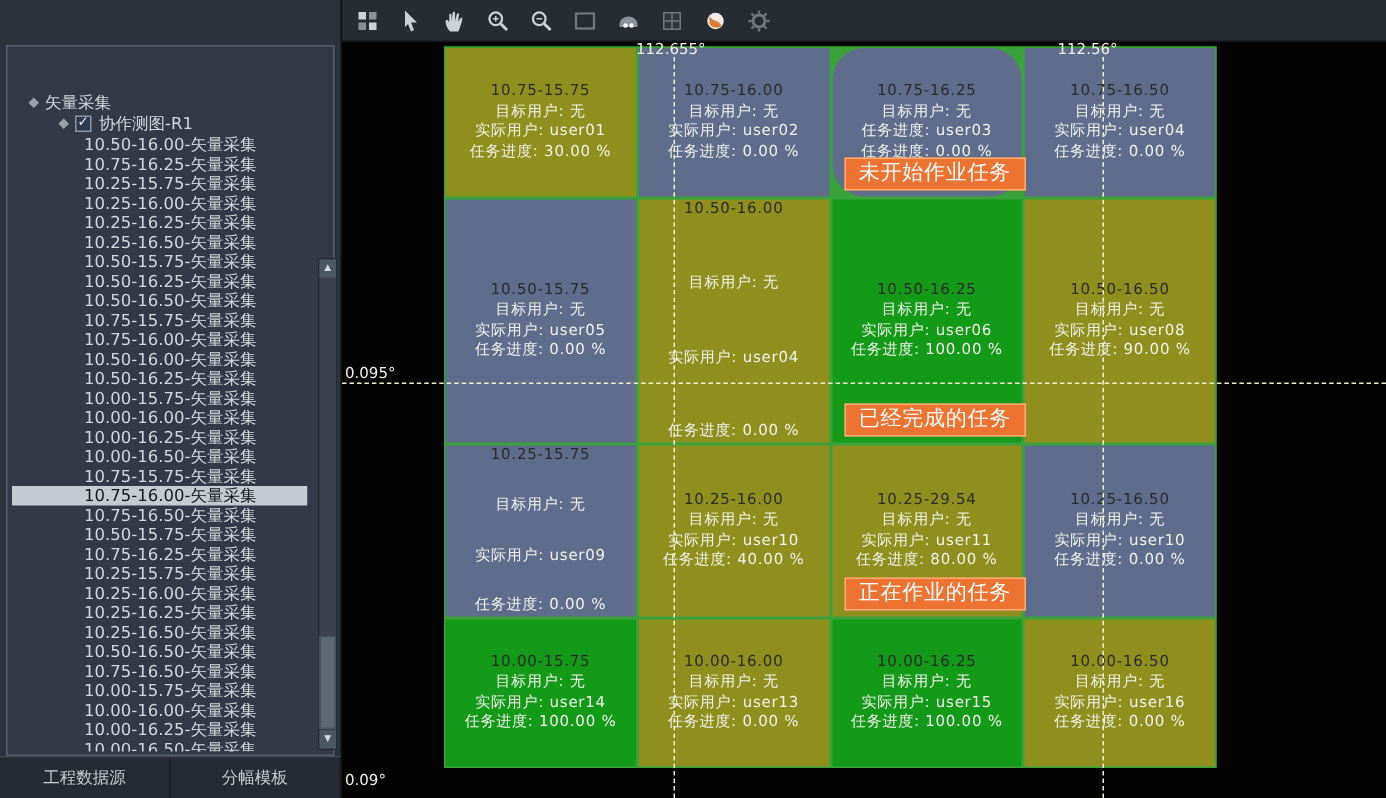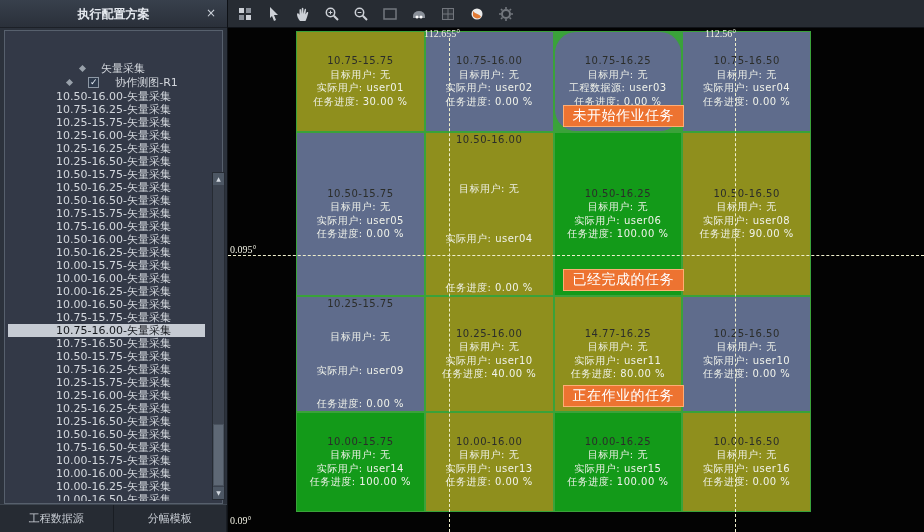--- a/index.html
+++ b/index.html
@@ -21,21 +21,21 @@
   .config-label { white-space: nowrap; }
   .config-select { width: 78px; height: 19px; background: #121826; border: 1px solid #6c7584;
     color: #f2f4f7; font-size: 11px; display: flex; align-items: center; justify-content: space-between;
     padding: 0 2px 0 5px; }
   .select-arrow { font-size: 7px; color: #cfd5dd; padding: 0 2px; }
   .exec-btn { width: 42px; height: 20px; background: linear-gradient(#f5f7f9, #c4cad2);
     border: 1px solid #7c858f; color: #13161a; font-size: 11px; display: flex;
     align-items: center; justify-content: center; border-radius: 2px; }
   .tree { position: absolute; top: 30px; left: 3px; right: 17px; bottom: 2px; overflow: hidden;
     font-size: 11px; color: #d3d7dd; }
-  .tree-root, .tree-group { height: 14px; display: flex; align-items: center; gap: 16px; white-space: nowrap; justify-content: center; }
+  .tree-root, .tree-group { height: 14px; display: flex; align-items: center; gap: 5px; white-space: nowrap; }
   .tree-root { padding-left: 12px; }
   .tree-group { padding-left: 32px; }
   .diamond { width: 5px; height: 5px; background: #99a1ab; transform: rotate(45deg); flex: 0 0 auto; }
   .checkbox { width: 11px; height: 11px; background: #2e3a4c; border: 1px solid #8e98a5;
     color: #e8f0fa; font-size: 9px; line-height: 9px; text-align: center; flex: 0 0 auto; }
   .tree-items { margin-top: 1px; }
   .tree-item { padding-left: 48px; height: 13px; line-height: 13px; white-space: nowrap; }
   .tree-item.selected { background: #c6cbd3; color: #15181d; }
   .scrollbar { position: absolute; right: 2px; top: 172px; width: 13px; height: 328px;
     background: #3b424e; border: 1px solid #262b33; }
@@ -61,33 +61,29 @@
     display: grid; grid-template-columns: repeat(4, 1fr); grid-template-rows: repeat(4, 1fr);
     gap: 2px; border: 1px solid; }
   .cell { position: relative; display: flex; flex-direction: column; align-items: center;
     justify-content: center; text-align: right; font-size: 10px; line-height: 13.5px;
     letter-spacing: 0.5px; color: #f0f2ea; }
   .cell .range { color: #2b2d2a; }
   .badge { position: absolute; left: 8px; bottom: 4px; color: #ffffff; font-size: 14px;
     padding: 3px 9px; white-space: nowrap; border: 1px solid #ffad74; z-index: 6; }
   .vline { position: absolute; top: 10px; bottom: 0; width: 0; border-left: 1px dashed; z-index: 5; pointer-events: none; }
   .hline { position: absolute; left: 0; right: 0; height: 0; border-top: 1px dashed; z-index: 5; pointer-events: none; }
-  .coord { position: absolute; color: #f0f0e2; font-size: 10px; z-index: 7; white-space: nowrap; font-family: Liberation Serif, serif; }
+  .coord { position: absolute; color: #f0f0e2; font-size: 10px; z-index: 7; white-space: nowrap; }
   .tool.disabled { opacity: 0.45; }
 </style>
 </head>
 <body>
 
 <div class="app">
 
   <div class="left-panel">
-    <div class="panel-title-bar">
-      <div class="panel-title">执行配置方案</div>
-      <div class="panel-close">×</div>
-    </div>
     <div class="panel-inner">
       <div class="tree">
         <div class="tree-root">
           <span class="diamond"></span>
           <span>矢量采集</span>
         </div>
         <div class="tree-group">
           <span class="diamond"></span>
           <span class="checkbox">✓</span>
           <span>协作测图-R1</span>
@@ -225,21 +221,21 @@
           </div>
           <div class="cell" style="background: rgb(95, 108, 140);">
             <div class="range">10.75-16.00</div>
             <div>目标用户: 无</div>
             <div>实际用户: user02</div>
             <div>任务进度: 0.00 %</div>
           </div>
           <div class="cell" style="background: rgb(95, 108, 140); border-radius: 21px;">
             <div class="range">10.75-16.25</div>
             <div>目标用户: 无</div>
-            <div>工程数据源: user03</div>
+            <div>任务进度: user03</div>
             <div>任务进度: 0.00 %</div>
             <div class="badge" style="background: rgb(237, 115, 49);">未开始作业任务</div>
           </div>
           <div class="cell" style="background: rgb(95, 108, 140);">
             <div class="range">10.75-16.50</div>
             <div>目标用户: 无</div>
             <div>实际用户: user04</div>
             <div>任务进度: 0.00 %</div>
           </div>
           <div class="cell" style="background: rgb(95, 108, 140);">
@@ -273,21 +269,21 @@
             <div>实际用户: user09</div>
             <div>任务进度: 0.00 %</div>
           </div>
           <div class="cell" style="background: rgb(143, 143, 29);">
             <div class="range">10.25-16.00</div>
             <div>目标用户: 无</div>
             <div>实际用户: user10</div>
             <div>任务进度: 40.00 %</div>
           </div>
           <div class="cell" style="background: rgb(143, 143, 29);">
-            <div class="range">14.77-16.25</div>
+            <div class="range">10.25-29.54</div>
             <div>目标用户: 无</div>
             <div>实际用户: user11</div>
             <div>任务进度: 80.00 %</div>
             <div class="badge" style="background: rgb(237, 115, 49);">正在作业的任务</div>
           </div>
           <div class="cell" style="background: rgb(95, 108, 140);">
             <div class="range">10.25-16.50</div>
             <div>目标用户: 无</div>
             <div>实际用户: user10</div>
             <div>任务进度: 0.00 %</div>

